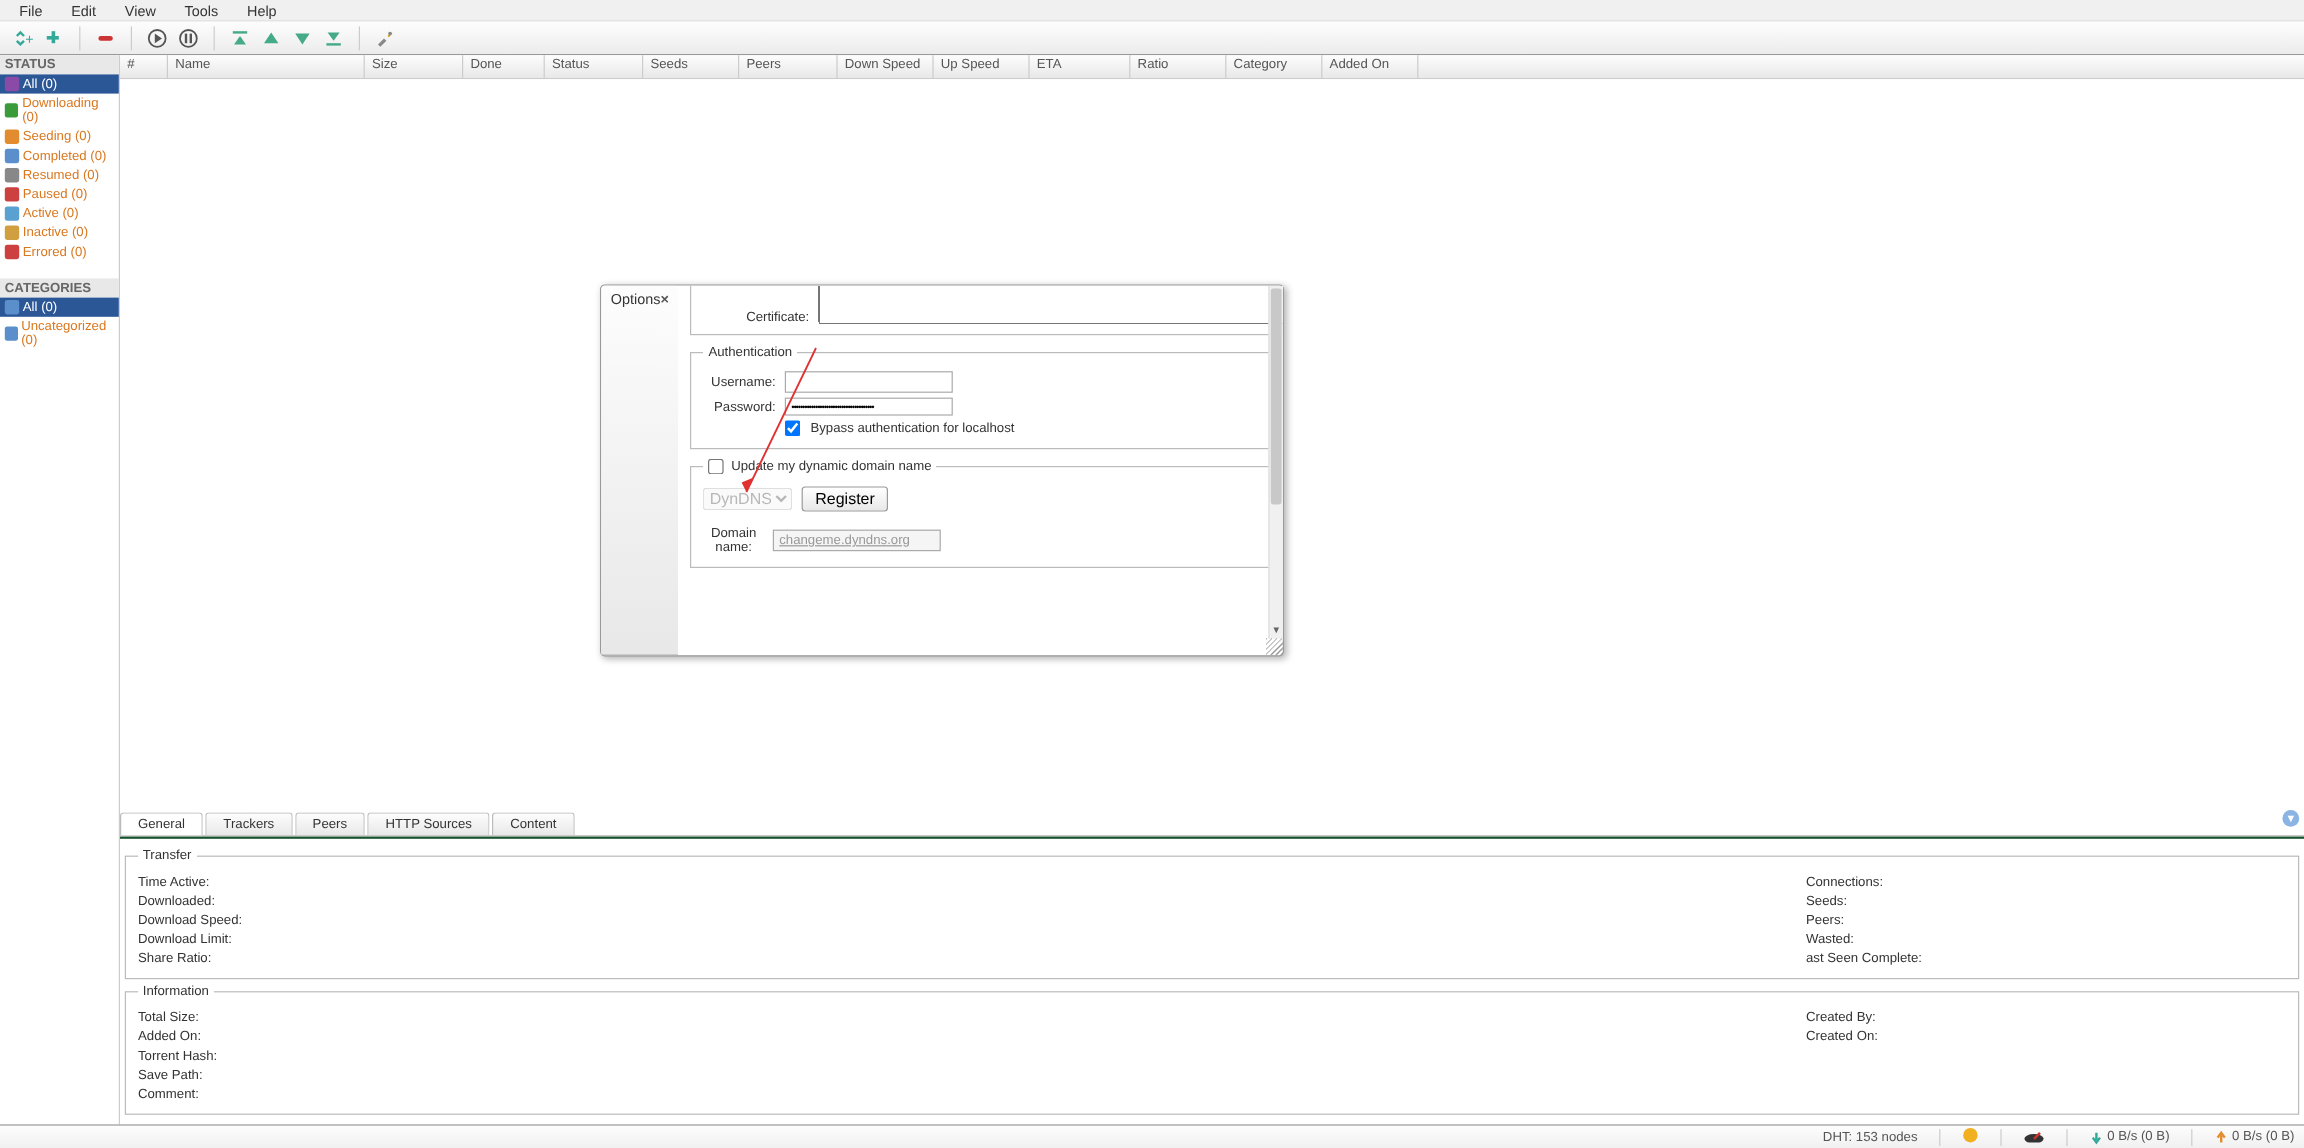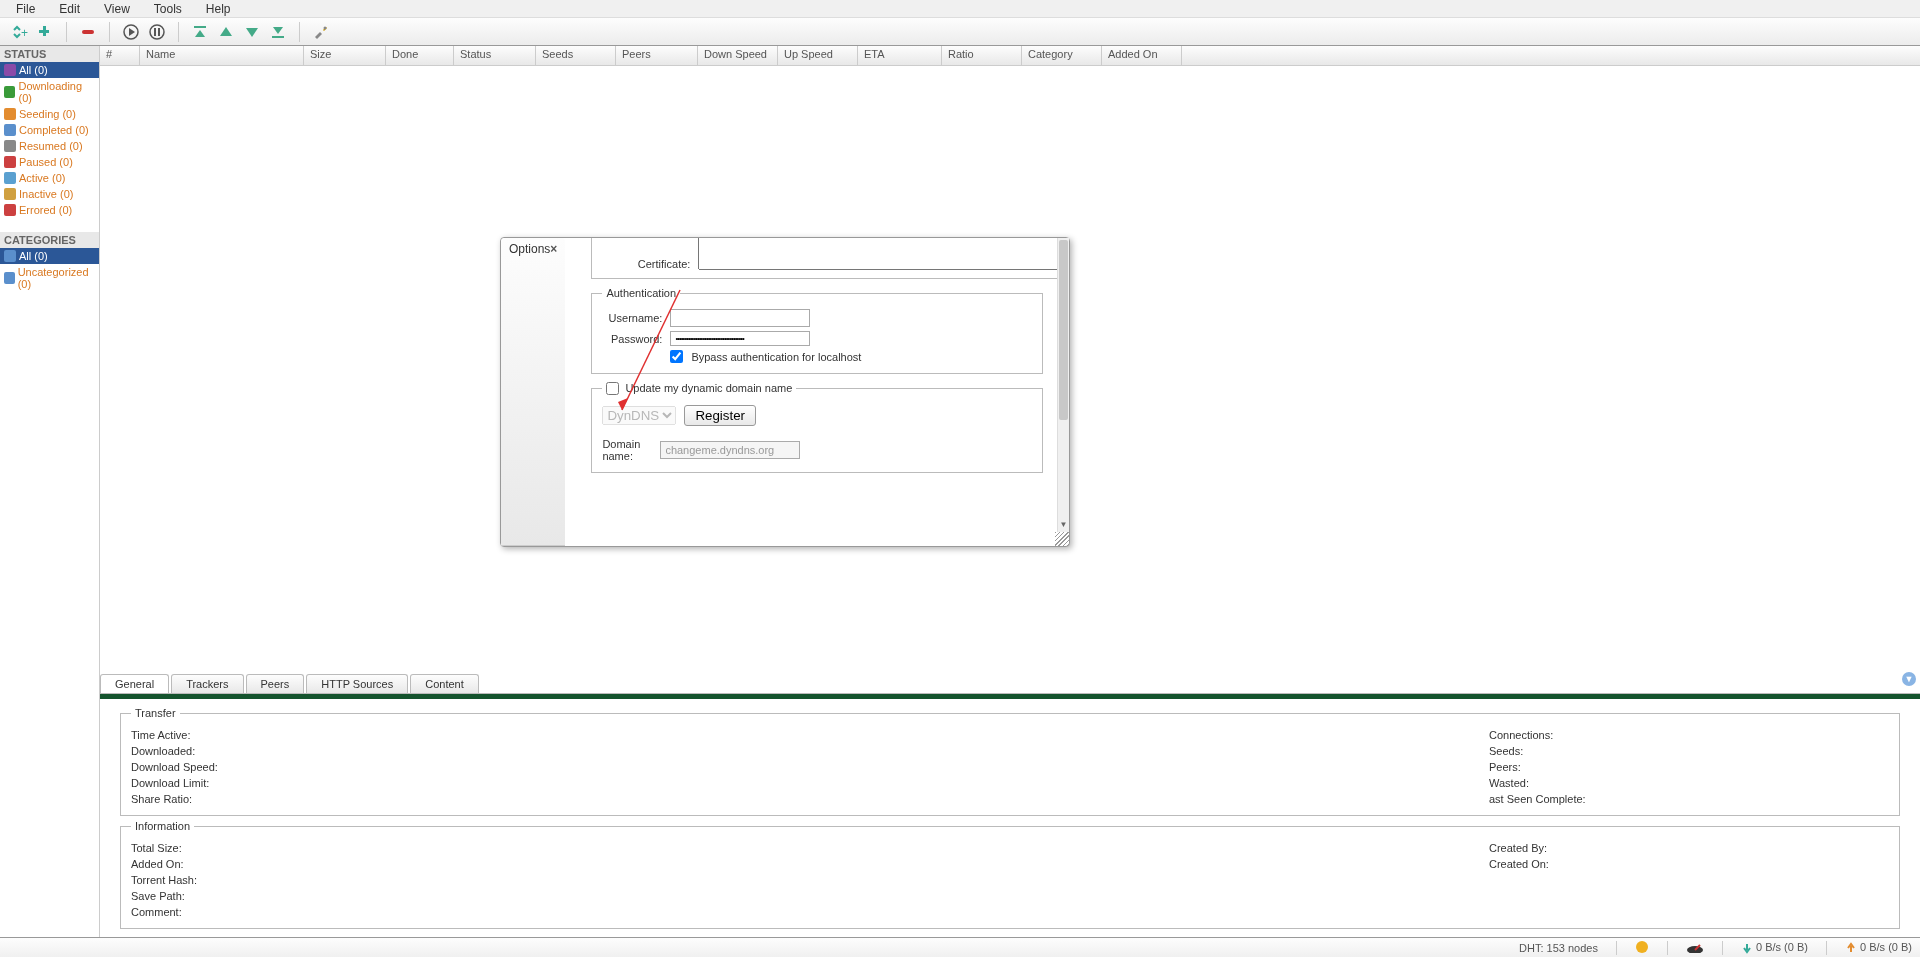--- a/index.html
+++ b/index.html
@@ -16,22 +16,22 @@
 .sb-item.selected { background: #2b5797; color: #fff; }
 .sb-item .ico { width: 12px; height: 12px; display: inline-block; border-radius: 2px; }
 .content { flex: 1; display: flex; flex-direction: column; position: relative; }
 .grid-header { height: 20px; background: linear-gradient(#fdfdfd,#e8e8e8); border-bottom: 1px solid #ccc; display: flex; }
 .grid-header .col { border-right: 1px solid #ccc; padding: 2px 6px; font-size: 11px; color: #555; }
 .grid-body { flex: 1; background: #fff; }
 
 .detail-tabs { display: flex; border-bottom: 1px solid #bbb; margin-top: 4px;}
 .tab { padding: 3px 14px; background: linear-gradient(#fdfdfd,#e8e8e8); border: 1px solid #bbb; border-bottom: none; margin-right: 2px; border-radius: 3px 3px 0 0; cursor: pointer; font-size: 11px; }
 .tab.active { background: #fff; }
-.detail-panel { background: #fff; border-top: 5px solid #14532d; padding: 4px; font-size: 11px; }
-fieldset { border: 1px solid #bbb; margin: 4px 16px; padding: 8px 10px; }
+.detail-panel { background: #fff; border-top: 2px solid #14532d; padding: 4px; font-size: 11px; }
+fieldset { border: 1px solid #bbb; margin: 4px 0; padding: 8px 10px; }
 fieldset legend { padding: 0 4px; color: #333; }
 .kv-row { display: flex; }
 .kv-col { flex: 1; }
 .kv-line { display: flex; padding: 2px 0; }
 .kv-label { width: 200px; text-align: left; padding-right: 6px; color: #333; }
 .kv-value { flex: 1; }
 .collapse-ico { position: absolute; right: 4px; top: 2px; width: 14px; height: 14px; border-radius: 50%; background: #89b4e4; color: #fff; font-size: 9px; text-align: center; line-height: 14px; cursor: pointer; }
 
 .statusbar { position: absolute; bottom: 0; left: 0; right: 0; height: 20px; border-top: 1px solid #999; background: linear-gradient(#fdfdfd,#f0f0f0); display: flex; align-items: center; justify-content: flex-end; padding: 0 8px; font-size: 11px; gap: 18px; color: #555; }
 .sb-sep { width: 1px; height: 14px; background: #ccc; }
@@ -344,22 +344,22 @@
     <fieldset>
       <legend style="display:flex;align-items:flex-start;gap:6px">
         <input type="checkbox" style="">
         <span>Update my dynamic domain name</span>
       </legend>
       <div class="form-row">
         <select disabled="" style="color:#999"><option>DynDNS</option></select>
         <button>Register</button>
       </div>
       <div class="form-row" style="margin-top:8px">
-        <span class="form-label" style="width:50px;text-align:left">Domain name:</span>
-        <input type="text" disabled="" style="color: rgb(153, 153, 153); background: rgb(245, 245, 245);" value="changeme.dyndns.org">
+        <span class="form-label" style="width:50px;text-align:center">Domain name:</span>
+        <input type="text" disabled="" style="color: rgb(153, 153, 153); background: rgb(245, 245, 245); text-decoration: underline;" value="changeme.dyndns.org">
       </div>
     </fieldset>
     <div class="scrollbar-v">
       <div class="arr" style="top:0">▲</div>
       <div class="thumb"></div>
       <div class="arr" style="bottom:0">▼</div>
     </div>
   </div>
   <div class="dlg-resize"></div>
 </div>

